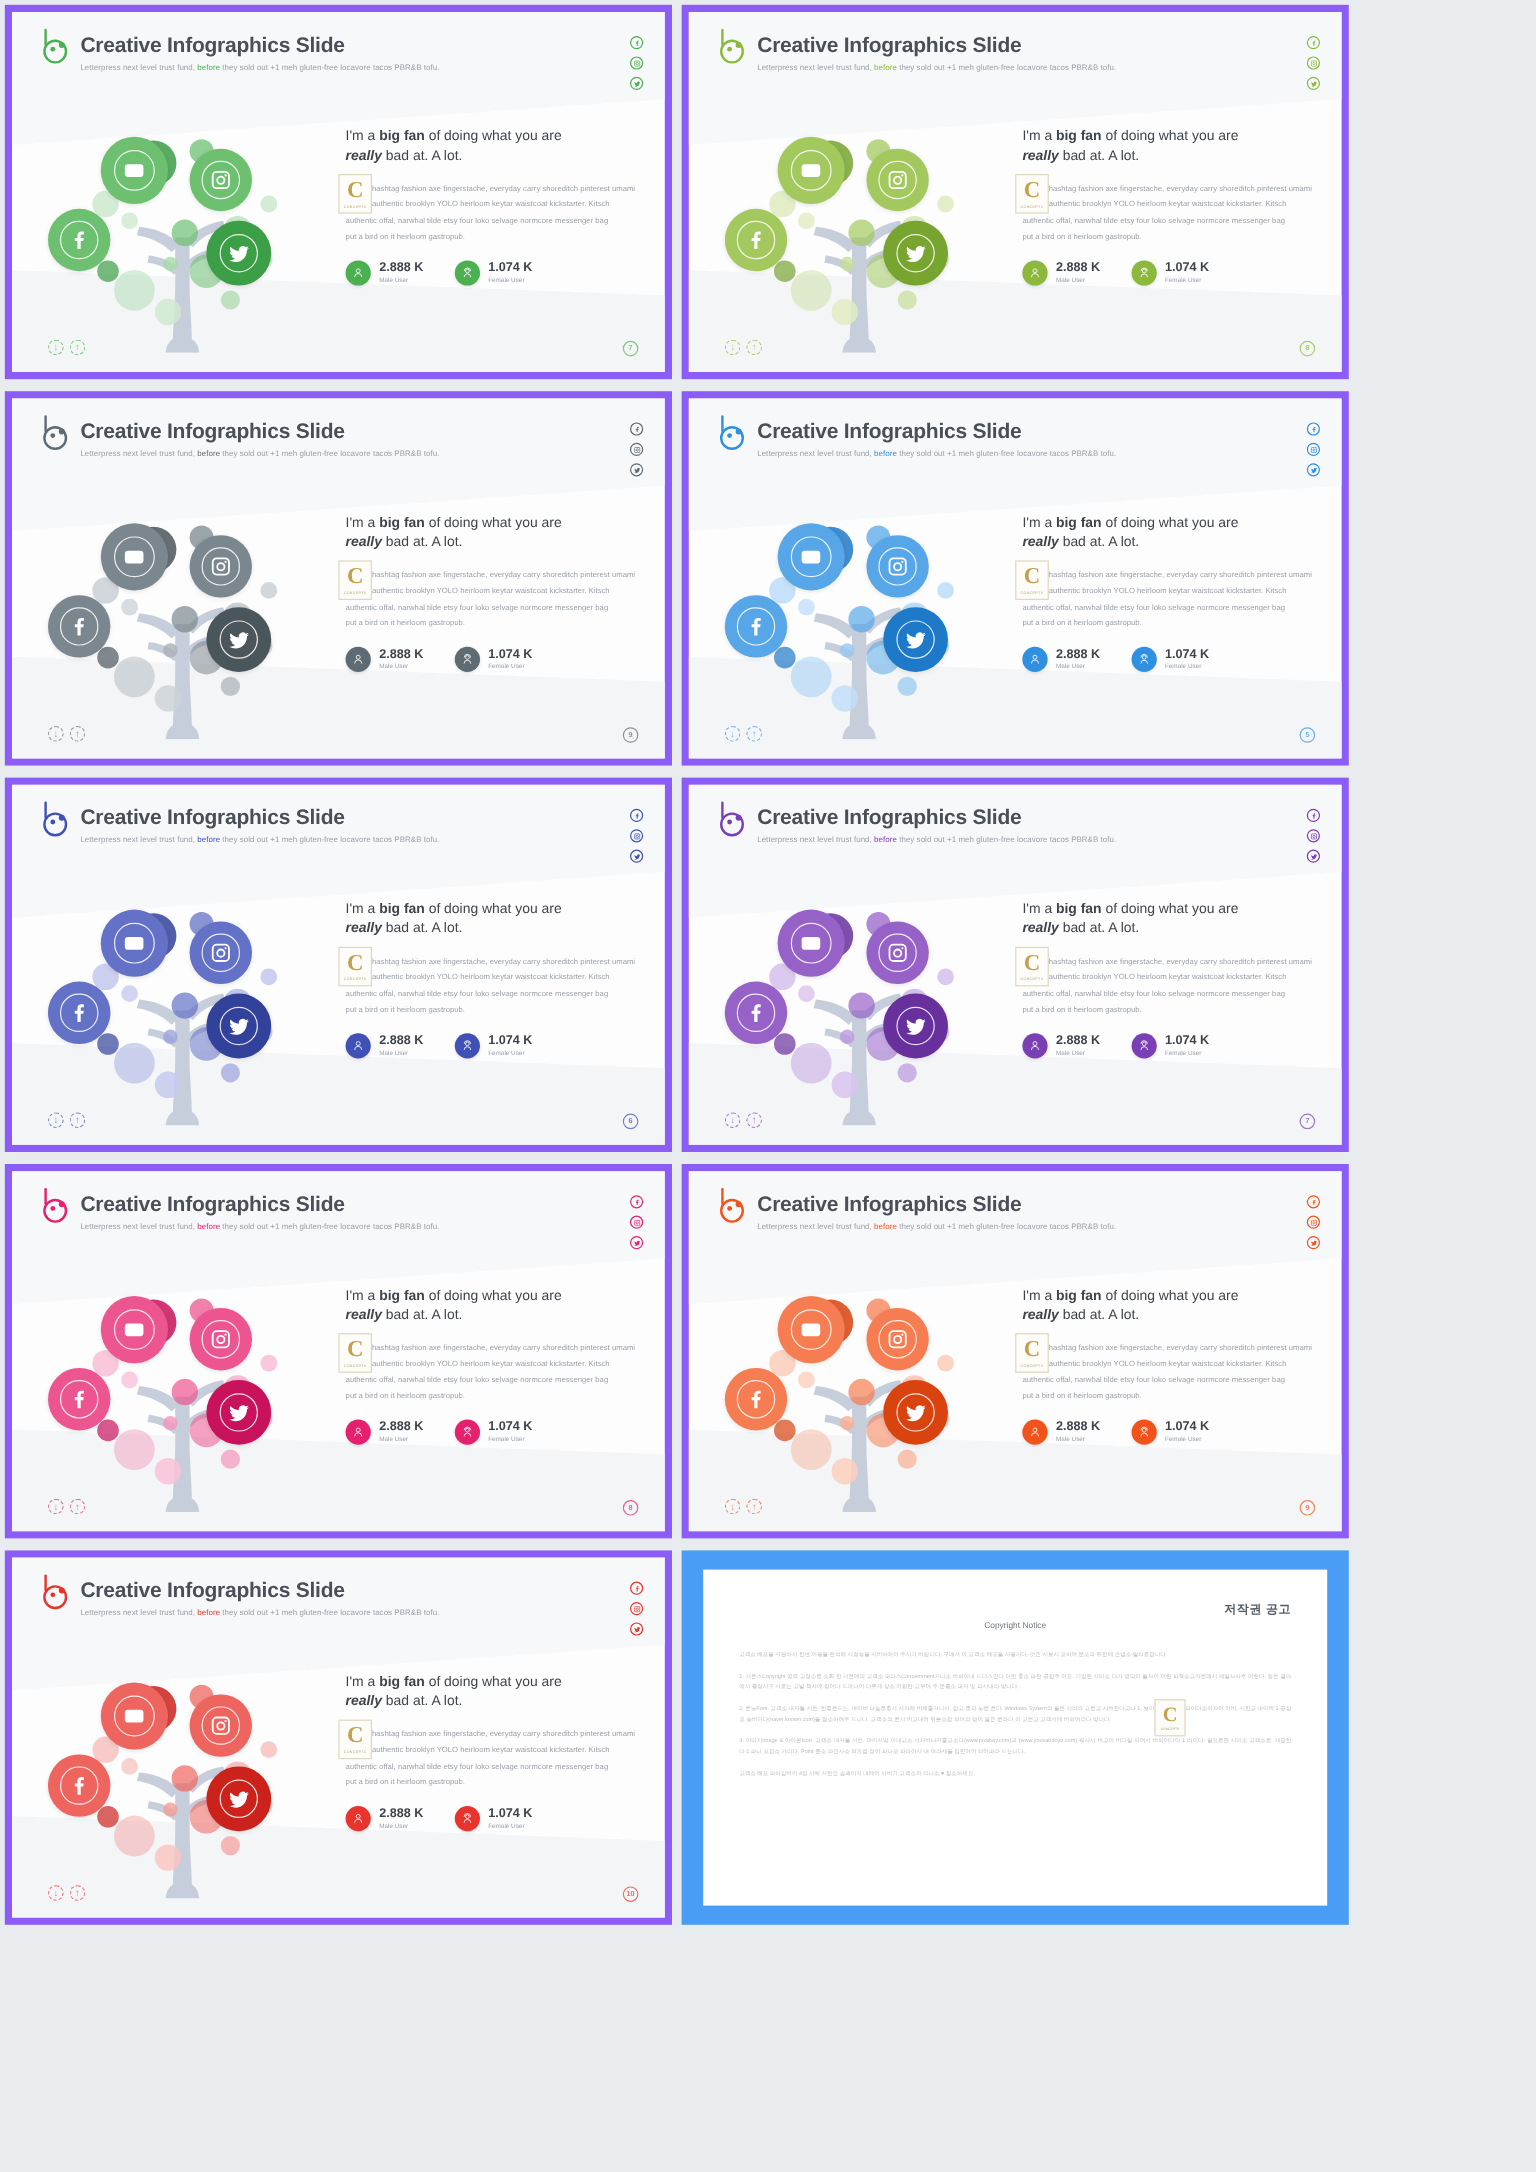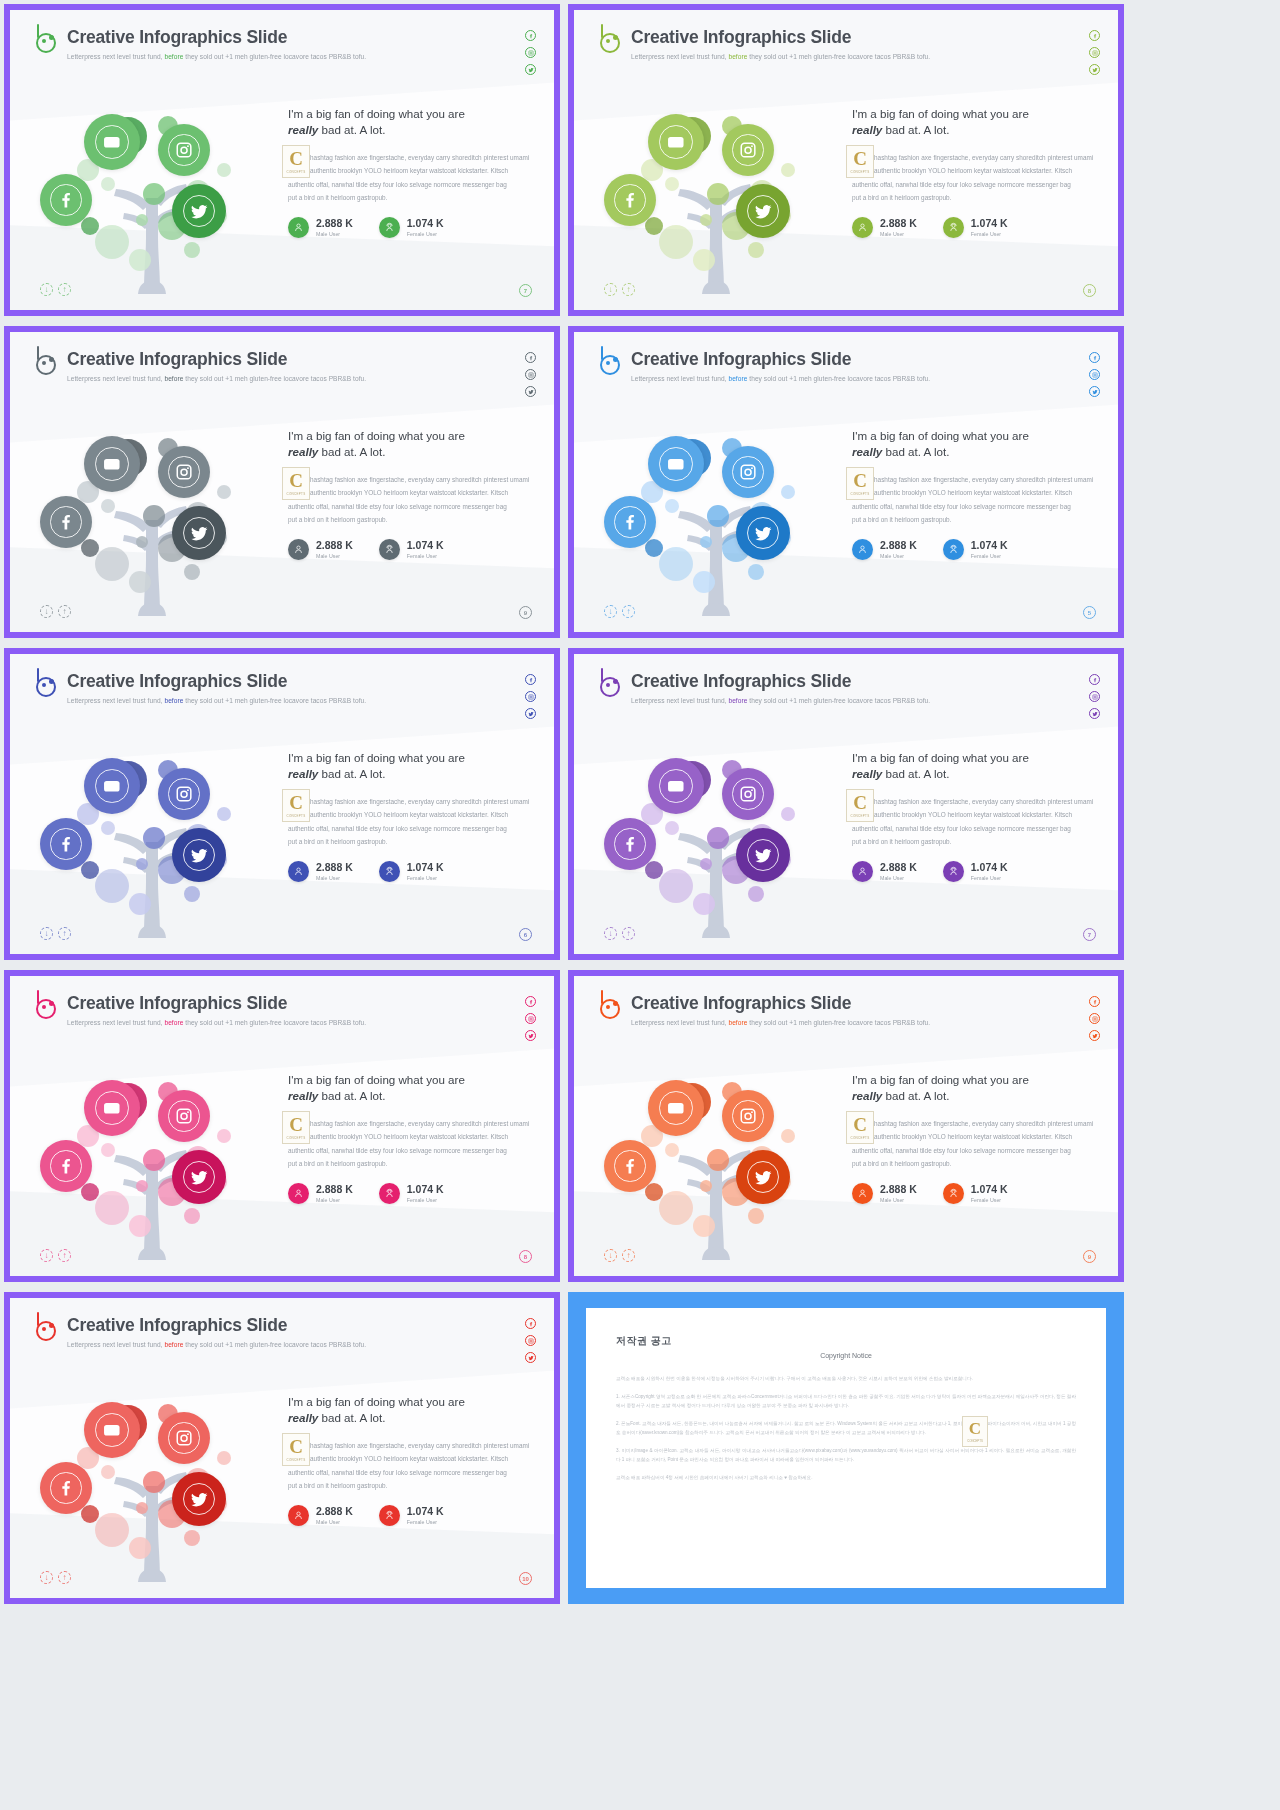--- a/index.html
+++ b/index.html
@@ -106,21 +106,21 @@
     color:#fff;
   }
   .bub.big { box-shadow:0 1px 4px rgba(0,0,0,.10); }
   .bub .ic { border:1px solid rgba(255,255,255,.85); border-radius:50%;
              width:60%; height:60%; display:flex; align-items:center; justify-content:center;}
   .bub .ic svg { width:62%; height:62%; display:block; fill:#fff; }
 
   
   .content { position:absolute; left:278px; top:96px; width:250px; z-index:4; }
   .quote { font-size:11.6px; color:#3f444b; line-height:1.35; font-weight:400; }
-  .quote b { font-weight:400; }
+  .quote b { font-weight:700; }
   .quote i { font-style:italic; font-weight:700; }
 
   .bodywrap { position:relative; margin-top:14px; }
   .stamp {
     position:absolute; left:-6px; top:-6px; width:28px; height:33px;
     border:1px solid #ded7c0; background:#fdfcf8; z-index:2;
     display:flex; flex-direction:column; align-items:center; justify-content:center;
   }
   .stamp .c { font-family:"Liberation Serif", serif; font-size:19px; color:#c3a14b; font-weight:700; line-height:1; }
   .stamp .lbl { font-size:3px; color:#b9a878; letter-spacing:.3px; margin-top:2px; }
@@ -142,21 +142,21 @@
   .stat .av svg { width:11px; height:11px; fill:#fff; opacity:.92; }
   .stat .num { font-size:10.5px; font-weight:700; color:#3f444b; line-height:1.1;}
   .stat .cap { font-size:5.3px; color:#9ba1a9; margin-top:2px; }
 
   
   .copy-slide { background:#4a9df5; padding:16px 18px; border:none; }
   .copy-inner {
     width:100%; height:100%; background:#fff; position:relative;
     padding:26px 30px 20px 30px;
   }
-  .copy-title { text-align:left; font-size:10px; color:#555b63; font-weight:700; letter-spacing:.5px;}
+  .copy-title { text-align:right; font-size:10px; color:#555b63; font-weight:700; letter-spacing:.5px;}
   .copy-sub { text-align:center; font-size:7px; color:#70767e; margin-top:4px; }
   .copy-body { margin-top:16px; }
   .copy-body p {
     font-size:4.6px; color:#b6bbc2; line-height:1.95; margin-bottom:9px; text-align:justify;
   }
   .copy-seal {
     position:absolute; right:118px; top:108px; width:26px; height:31px;
     border:1px solid #ded7c0; background:#fdfcf8;
     display:flex; flex-direction:column; align-items:center; justify-content:center;
   }

